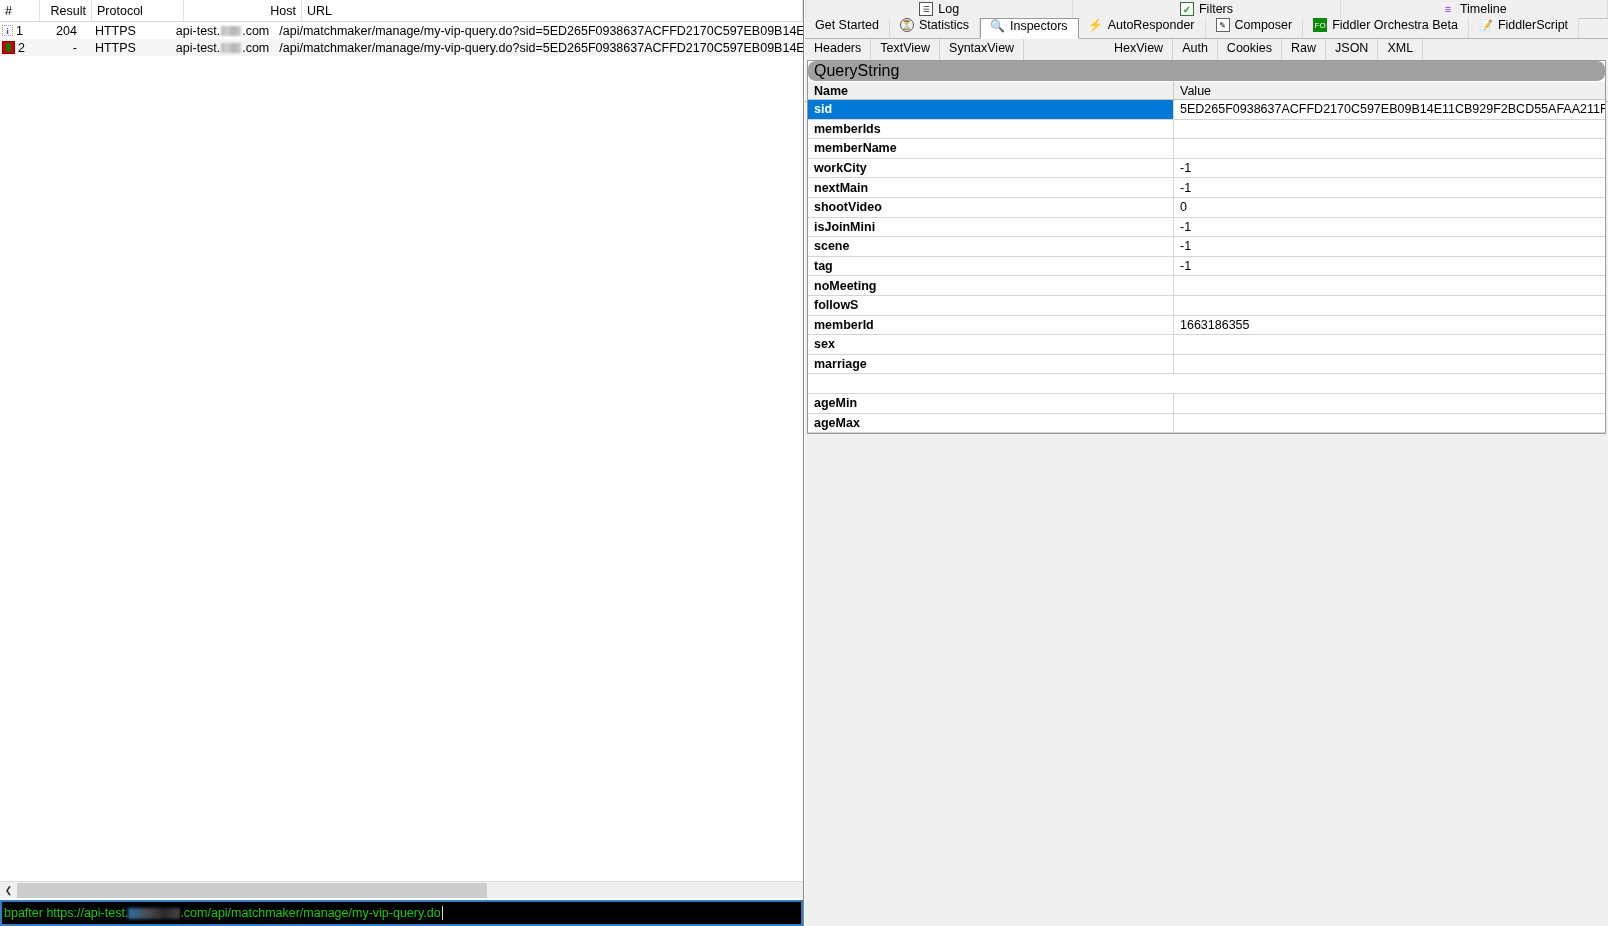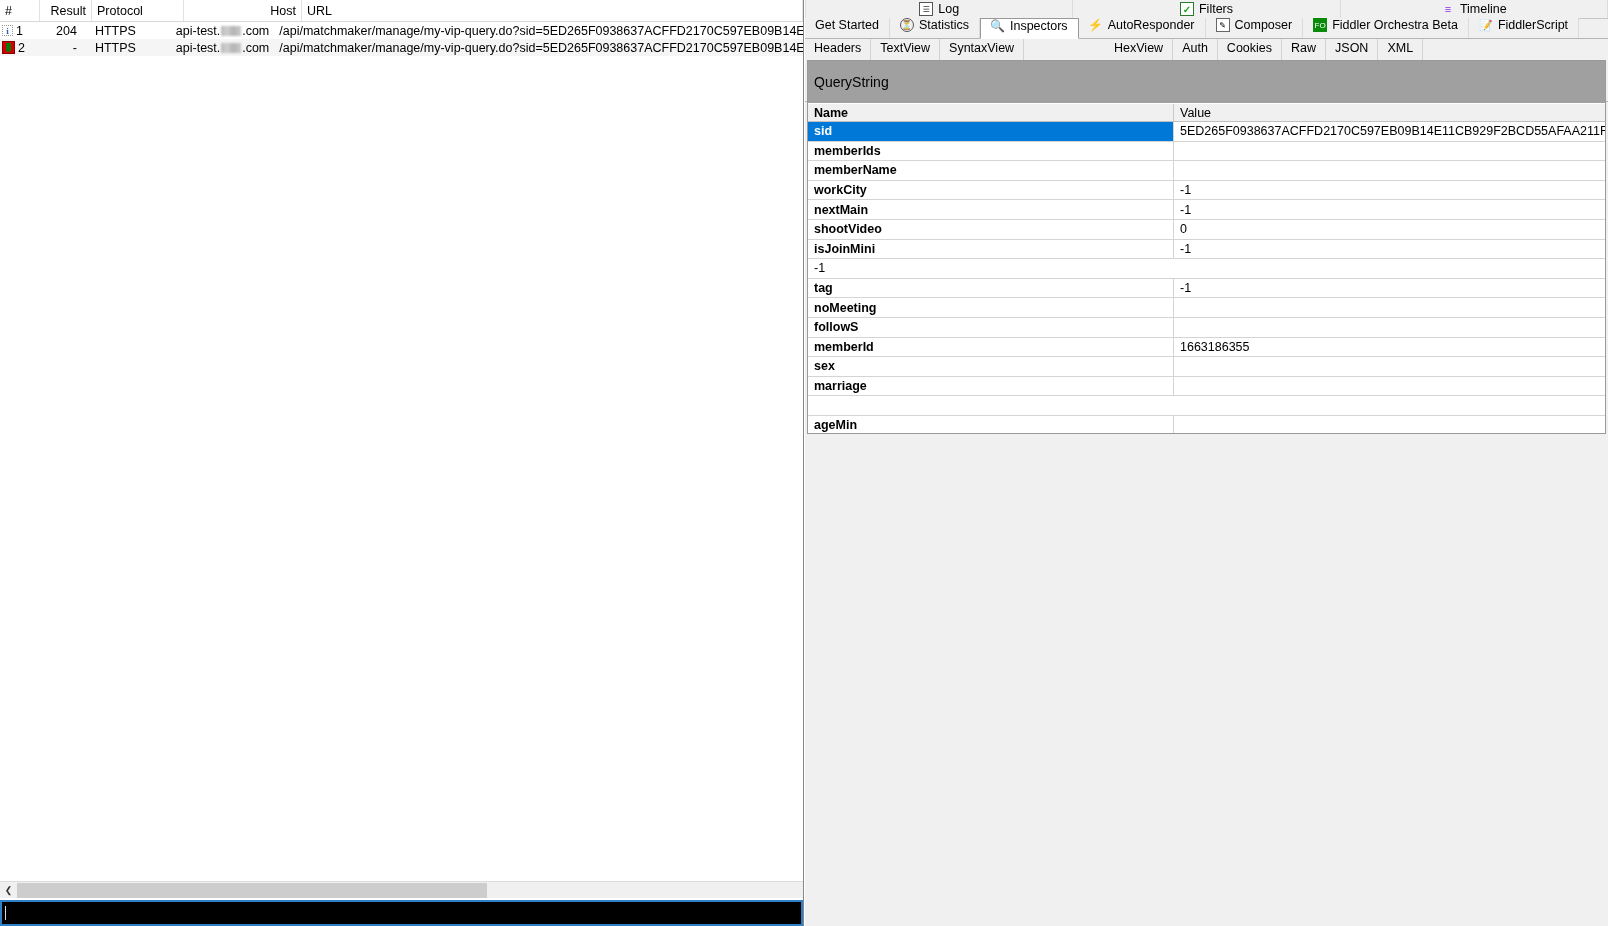--- a/index.html
+++ b/index.html
@@ -151,22 +151,22 @@
     background: #ffffff; border: 1px solid #7a7a7a; margin-top: 41px;
   }
 
   
   #req-panel {
     position: absolute; left: 2px; top: 60px; width: 799px; height: 374px;
     background: #fff; border: 1px solid #9a9a9a;
     display: flex; flex-direction: column;
   }
   #qs-title {
-    background: #a0a0a0; color: #000; font-size: 14px;
-    padding: 13px 6px; border-bottom: 1px solid #fff;
+    background: #a0a0a0; color: #000; font-size: 16px;
+    padding: 1px 6px; border-bottom: 1px solid #fff; border-radius: 8px;
   }
   #qs-grid-wrap { flex: 1 1 auto; display: flex; overflow: hidden; }
   #qs-grid { flex: 1 1 auto; }
   .qs-head {
     display: flex; height: 18px; background: #f0f0f0;
     border-bottom: 1px solid #c0c0c0; font-size: 12.5px;
   }
   .qs-head .h {
     display: flex; align-items: center; padding: 0 6px;
     border-right: 1px solid #c9c9c9;
@@ -241,20 +241,21 @@
         </div>
       <div class="cell c-url">/api/matchmaker/manage/my-vip-query.do?sid=5ED265F0938637ACFFD2170C597EB09B14E11CB929F2B</div>
     </div>
 
     <div id="left-hscroll">
       <div class="arrow">❮</div>
       <div class="thumb"></div>
     </div>
 
     <div id="quickexec">
+      <span class="qtext"><span>bpafter https://api-test.</span><span class="redact-dark"></span><span>.com/api/matchmaker/manage/my-vip-query.do</span></span>
       <span class="qcaret"></span>
     </div>
   </div>
 
   <div id="right-pane">
 
     <div id="top-tabbar">
       <div class="ttab">
         <span class="icon-sq ico-log">☰</span>
         <span>Log</span>
@@ -343,20 +344,21 @@
           </div>
           <div class="qs-row">
             <div class="c qs-name">shootVideo</div>
             <div class="c qs-val">0</div>
           </div>
           <div class="qs-row">
             <div class="c qs-name">isJoinMini</div>
             <div class="c qs-val">-1</div>
           </div>
           <div class="qs-row">
+            <div class="c qs-name">scene</div>
             <div class="c qs-val">-1</div>
           </div>
           <div class="qs-row">
             <div class="c qs-name">tag</div>
             <div class="c qs-val">-1</div>
           </div>
           <div class="qs-row">
             <div class="c qs-name">noMeeting</div>
             <div class="c qs-val"></div>
           </div>

